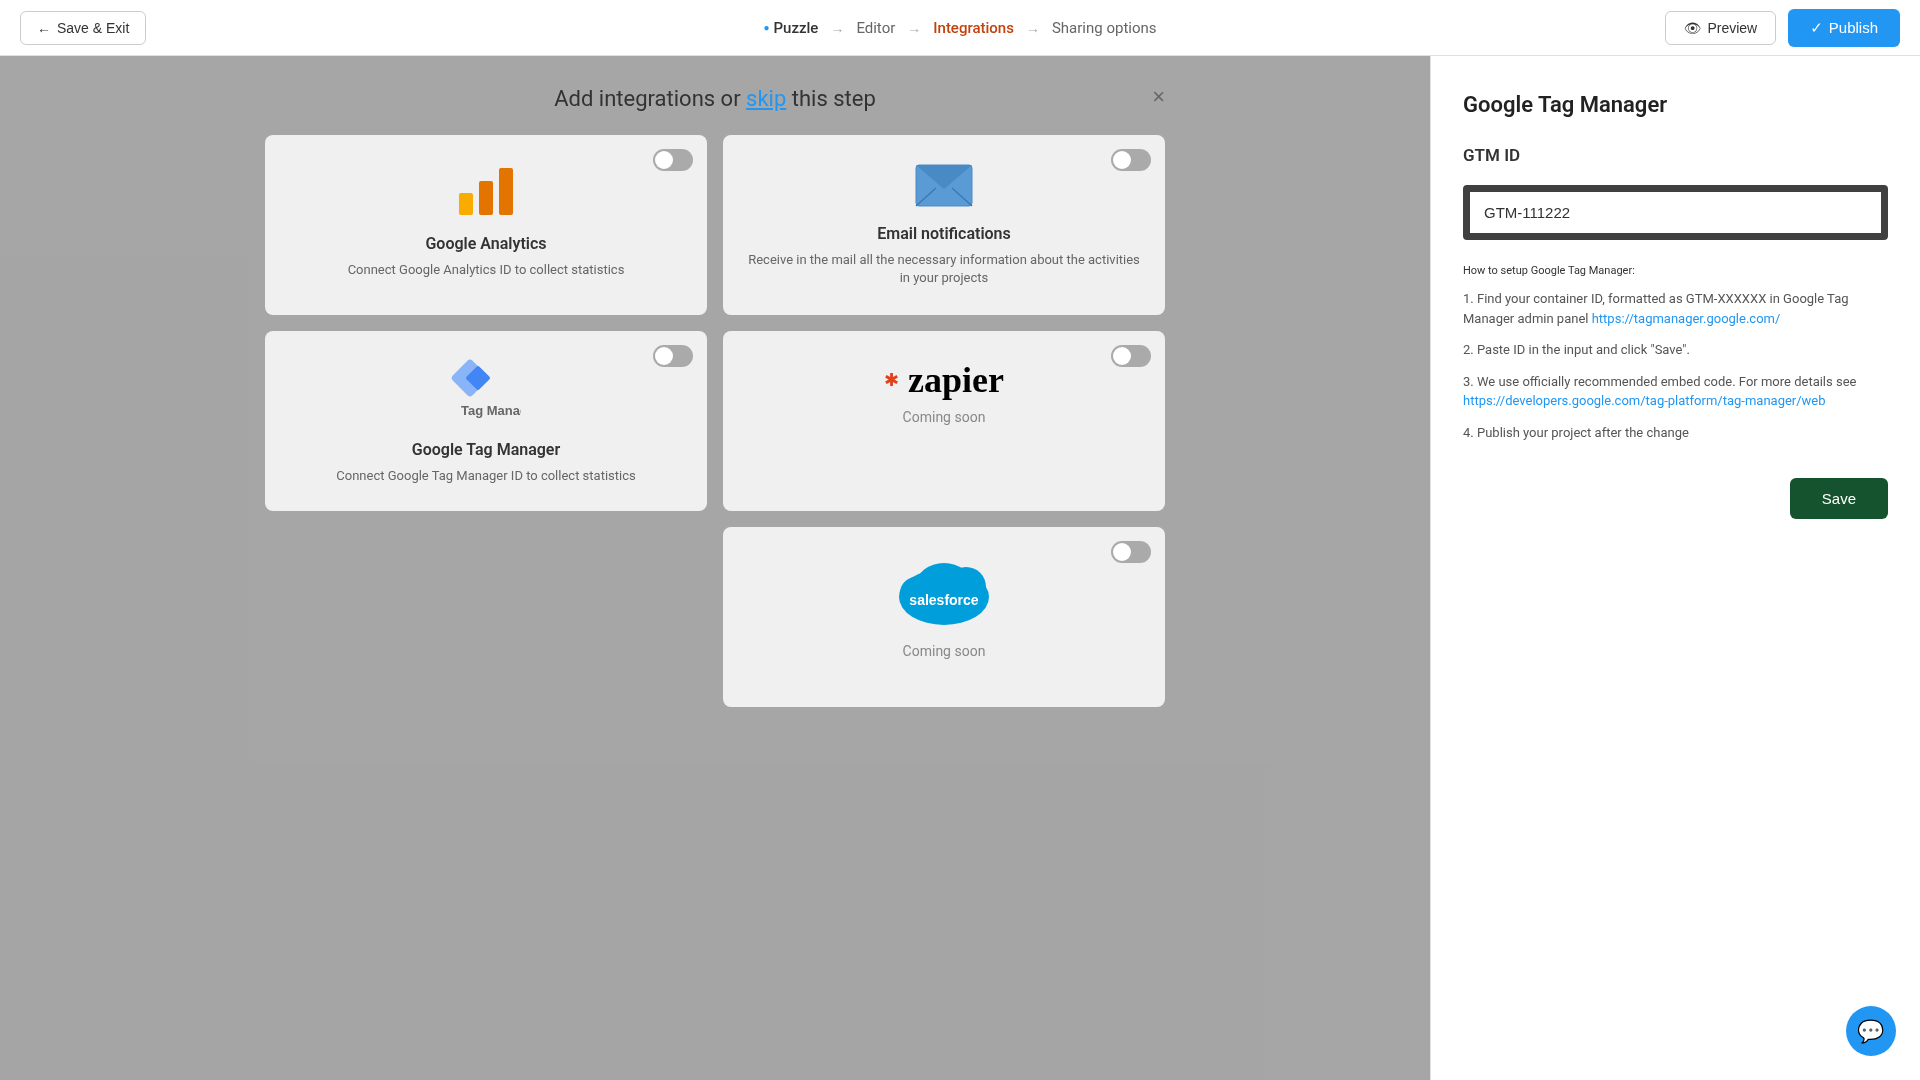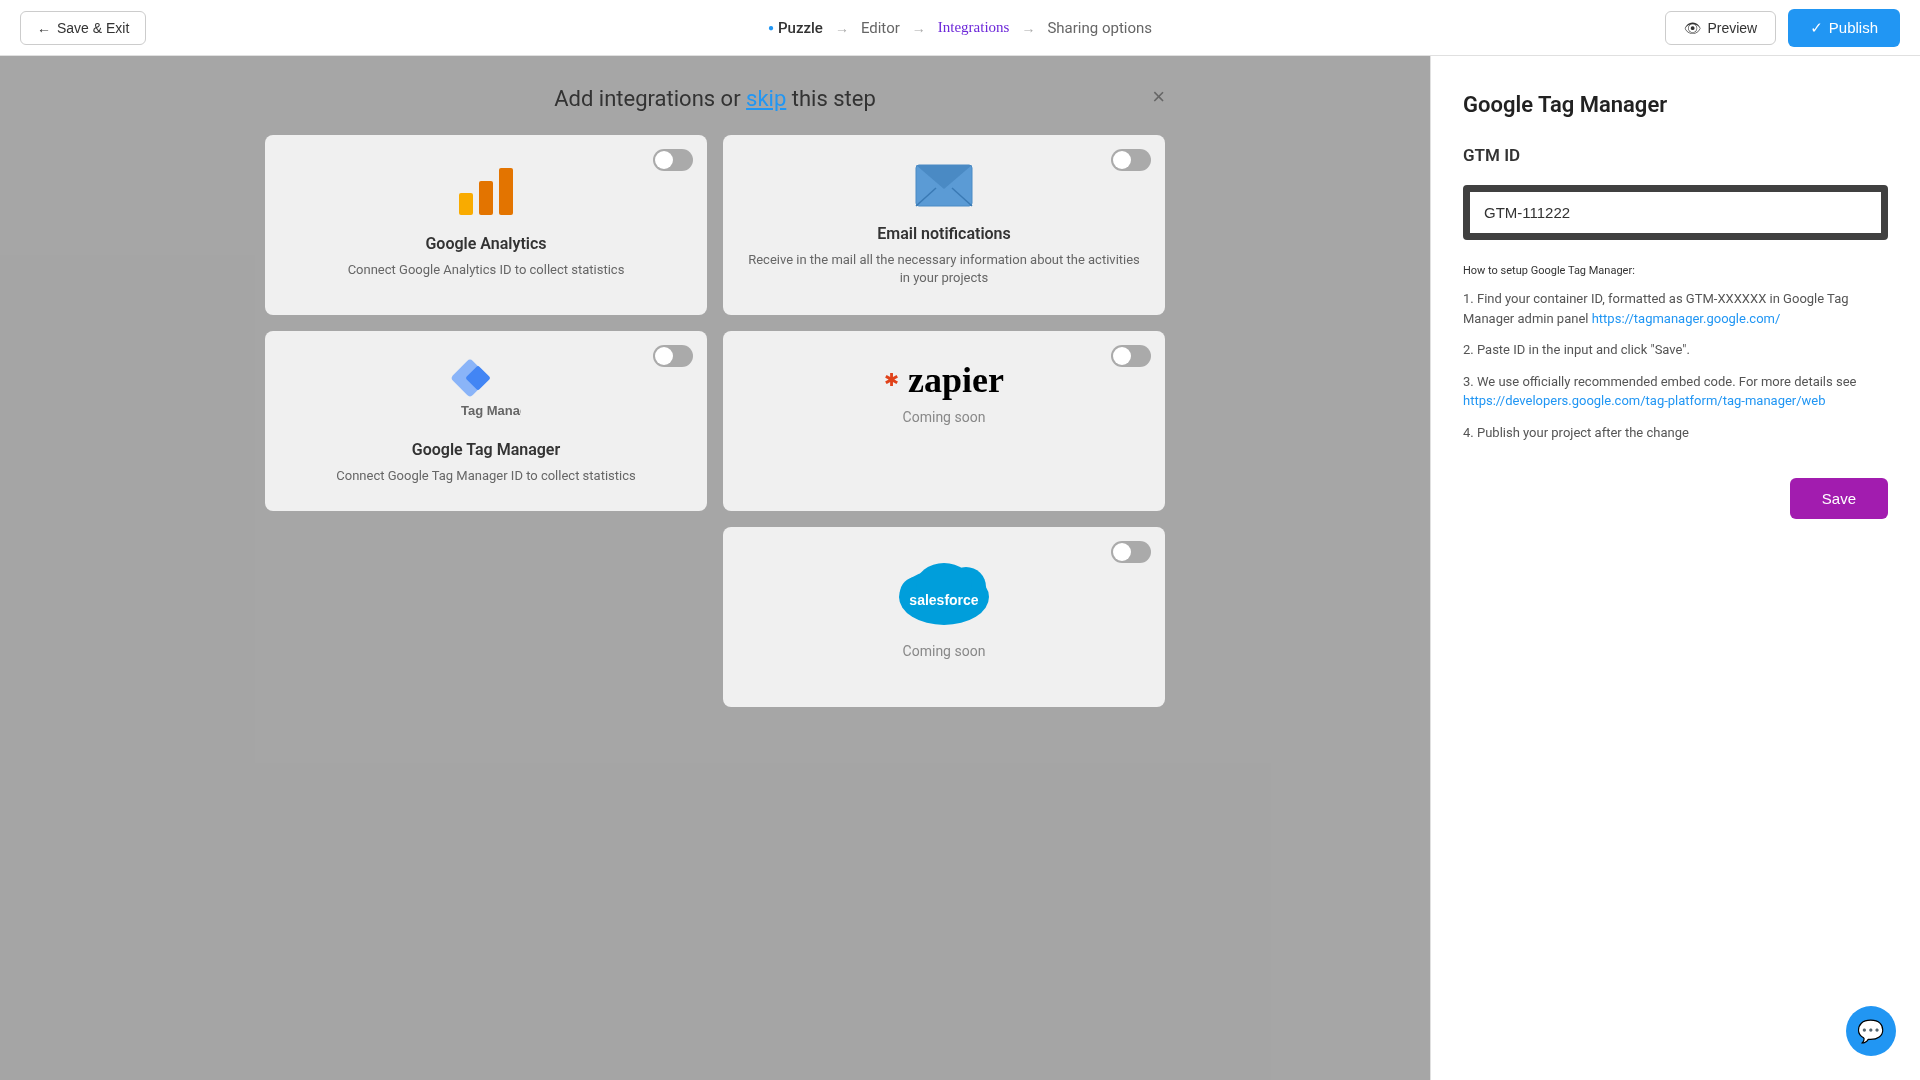--- a/index.html
+++ b/index.html
@@ -18,21 +18,21 @@
     }
     .nav-center {
       display: flex; align-items: center; gap: 12px;
       position: absolute; left: 50%; transform: translateX(-50%);
       font-size: 15px;
     }
     .nav-dot { color: #2196F3; font-size: 10px; margin-right: 4px; }
     .nav-puzzle { font-weight: 500; color: #333; display: flex; align-items: center; }
     .nav-arrow { color: #aaa; font-size: 14px; }
     .nav-editor { color: #666; }
-    .nav-integrations { color: #6d28d9; font-weight: 500; font-family: Liberation Serif, serif; }
+    .nav-integrations { color: #c2410c; font-weight: 500; }
     .nav-sharing { color: #666; }
     .nav-right { margin-left: auto; display: flex; align-items: center; gap: 12px; }
     .preview-btn {
       display: flex; align-items: center; gap: 6px;
       background: none; border: 1px solid #ccc; border-radius: 6px;
       padding: 8px 18px; cursor: pointer; font-size: 14px; color: #333;
     }
     .publish-btn {
       display: flex; align-items: center; gap: 6px;
       background: #2196F3; border: none; border-radius: 6px;
@@ -106,21 +106,21 @@
     .panel-title { font-size: 22px; font-weight: 600; color: #222; margin-bottom: 28px; }
     .field-label { font-size: 17px; font-weight: 600; color: #333; margin-bottom: 20px; }
     .gtm-input {
       width: 100%; border: 7px solid #404040; border-radius: 4px;
       padding: 12px 14px; font-size: 15px; color: #333; outline: none;
     }
     .setup-title { font-size: 11px; color: #333; margin: 24px 0 12px; font-weight: 400; }
     .setup-step { font-size: 13px; color: #555; margin-bottom: 12px; line-height: 1.5; }
     .setup-link { color: #2196F3; text-decoration: none; }
     .save-btn {
-      background: #a21caf; color: #fff; border: none; border-radius: 6px;
+      background: #14532d; color: #fff; border: none; border-radius: 6px;
       padding: 12px 32px; font-size: 15px; font-weight: 500;
       cursor: pointer; margin-top: 24px; float: right;
     }
 
     
     .chat-bubble {
       position: fixed; bottom: 24px; right: 24px;
       width: 50px; height: 50px; background: #2196F3; border-radius: 50%;
       display: flex; align-items: center; justify-content: center;
       cursor: pointer; color: #fff; font-size: 22px;

